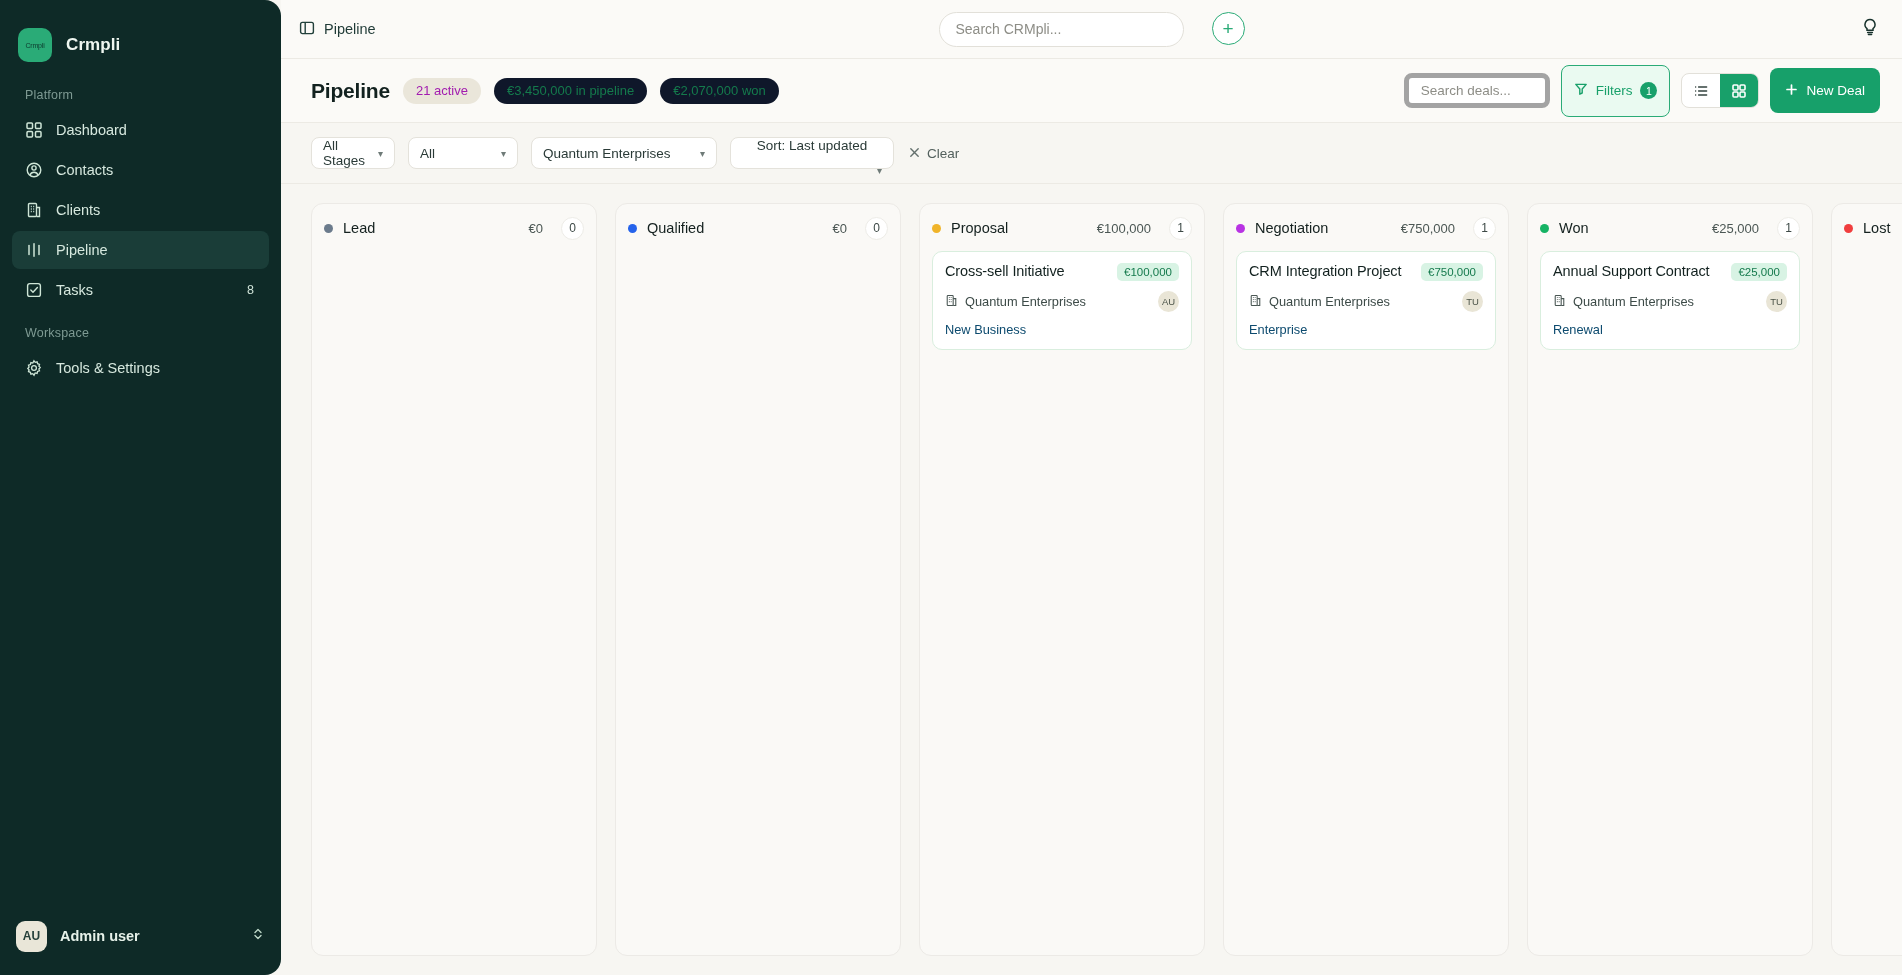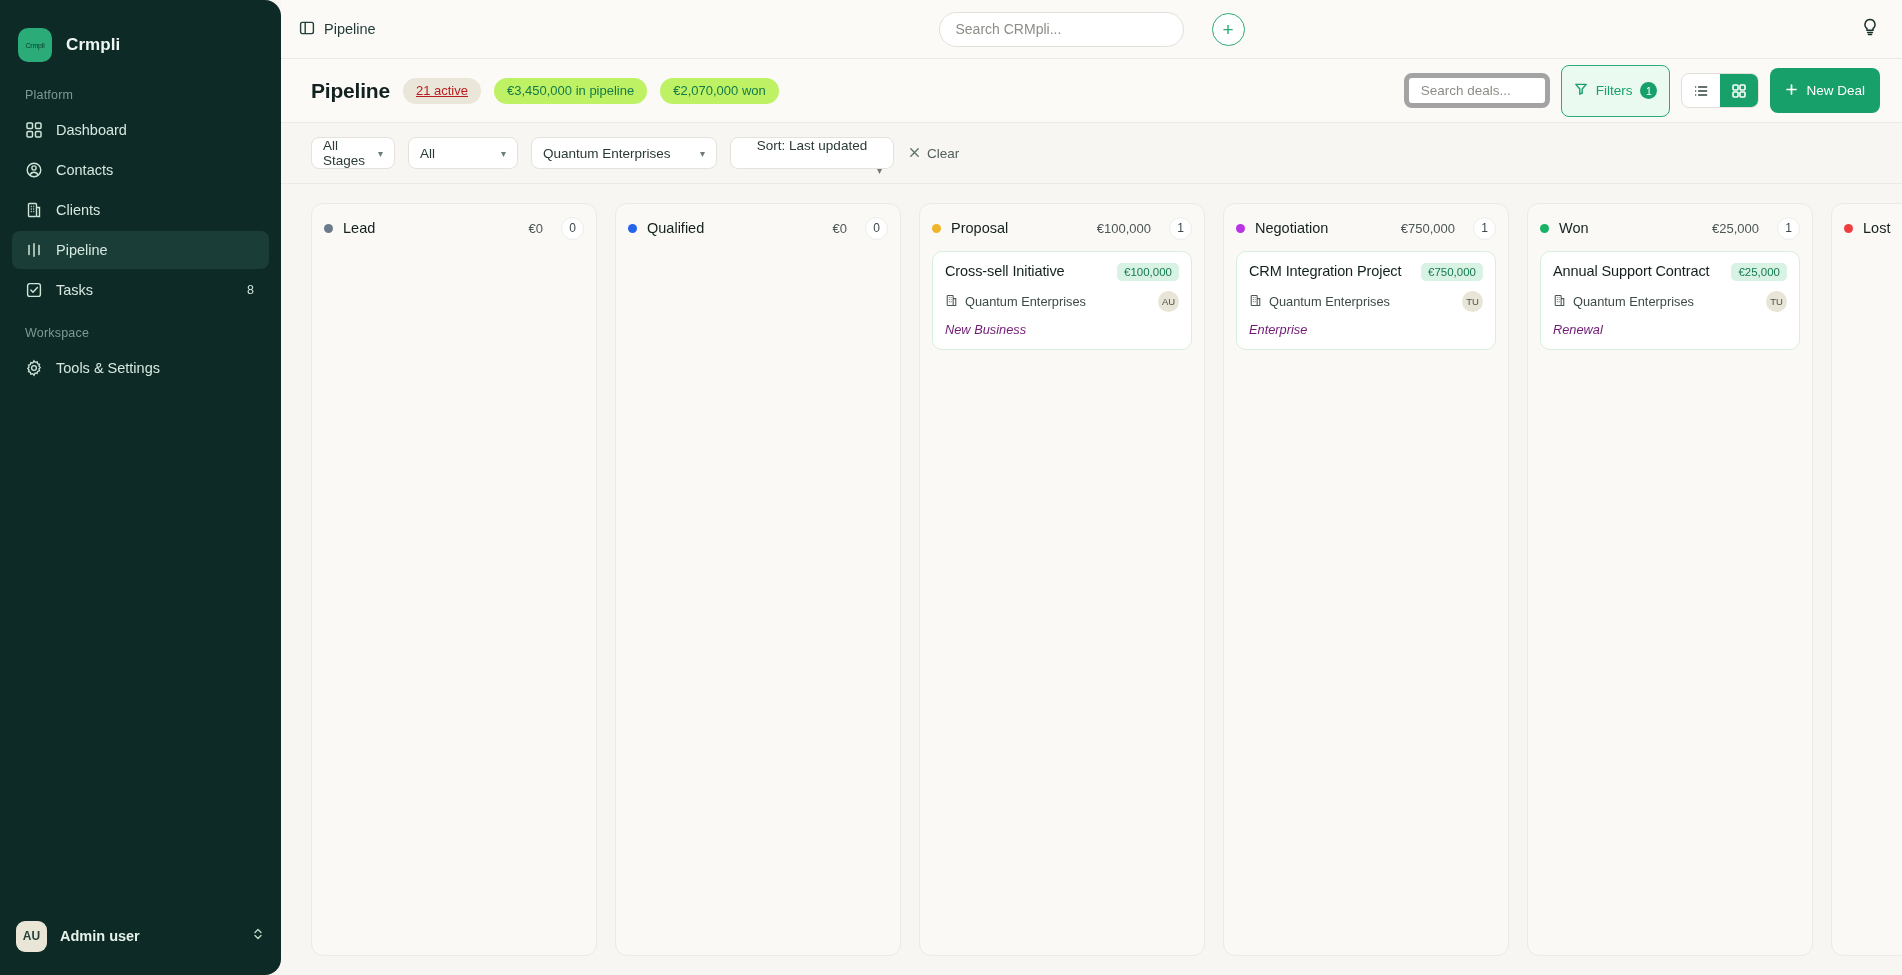--- a/index.html
+++ b/index.html
@@ -89,21 +89,21 @@
     height: 59px;
     background: #fbfaf7;
     border-bottom: 1px solid #eceae4;
     display: flex; align-items: center;
     padding: 0 22px 0 18px;
     position: relative;
   }
   .crumb { display: flex; align-items: center; gap: 9px; color: #1f3a36; font-size: 14.5px; }
   .topsearch-wrap {
     position: absolute; left: 50%; transform: translateX(-50%);
-    display: flex; align-items: center; gap: 28px;
+    display: flex; align-items: flex-start; gap: 28px;
   }
   .topsearch {
     width: 245px; height: 35px;
     border: 1px solid #e2e0d9; border-radius: 18px;
     background: #fff;
     padding: 0 16px;
     font-size: 14px; color: #8d8d86;
     display: flex; align-items: center;
     font-family: "Liberation Sans", sans-serif;
   }
@@ -123,22 +123,22 @@
     display: flex; align-items: center;
     padding: 0 22px 0 30px;
     gap: 13px;
   }
   .page-title { font-size: 21px; font-weight: bold; color: #12211f; letter-spacing: -0.2px; }
   .pill {
     height: 26px; border-radius: 13px;
     display: flex; align-items: center;
     padding: 0 13px; font-size: 13px; white-space: nowrap;
   }
-  .pill-beige { background: #eae6da; color: #b91c1c; text-decoration: underline; }
-  .pill-green { background: #bef264; color: #147a4c; }
+  .pill-beige { background: #eae6da; color: #a21caf; }
+  .pill-green { background: #0f172a; color: #147a4c; }
   .head-right { margin-left: auto; display: flex; align-items: center; gap: 11px; }
   .deal-search {
     width: 146px; height: 35px;
     border: 5px solid #a3a3a3; border-radius: 8px; background: #fff;
     padding: 0 12px; font-size: 13.5px; color: #8d8d86;
     display: flex; align-items: center;
   }
   .filters-btn {
     height: 52px; border: 1.3px solid #2aab77; border-radius: 8px;
     background: #eafaf1; color: #18a06a;
@@ -233,21 +233,21 @@
     font-size: 11.5px; white-space: nowrap; flex: 0 0 auto;
   }
   .card-mid { display: flex; align-items: center; gap: 7px; margin-top: 10px; }
   .card-company { font-size: 12.8px; color: #3d4b48; flex: 1; }
   .avatar-rd {
     width: 21px; height: 21px; border-radius: 50%;
     background: #e9e5d6; color: #4b5348;
     display: flex; align-items: center; justify-content: center;
     font-size: 9.5px; flex: 0 0 21px;
   }
-  .card-tag { font-size: 12.8px; color: #701a75; margin-top: 10px; font-style: italic; }
+  .card-tag { font-size: 12.8px; color: #0c4a6e; margin-top: 10px; }
 </style>
 </head>
 <body>
 
 <div class="app">
 
   <aside class="sidebar">
     <div class="brand">
       <div class="brand-logo">
         <span class="glyph">Crmpli</span>

